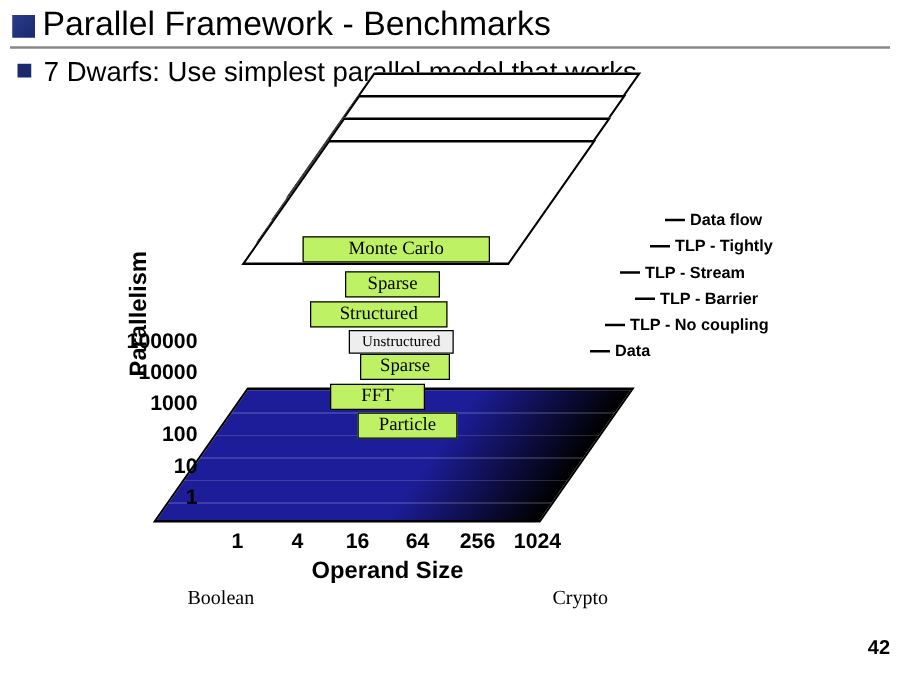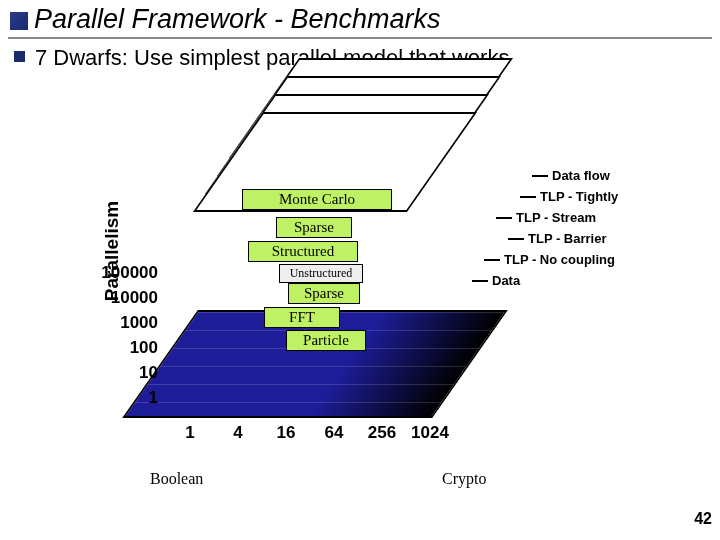--- a/index.html
+++ b/index.html
@@ -12,21 +12,20 @@
     background: #fff;
     position: relative;
     overflow: hidden;
   }
   .header {
     display: flex;
     align-items: center;
     padding: 4px 0 0 0;
     border-bottom: 2px solid #888;
     margin: 0 8px 6px 8px;
-    font-style: italic;
   }
   .logo {
     width: 18px;
     height: 18px;
     background: #1a2a6c;
     margin: 0 6px 0 2px;
     position: relative;
   }
   .logo::after {
     content: "";
@@ -221,20 +220,21 @@
   </div>
 
   <div class="x-ticks">
     <div>1</div>
     <div>4</div>
     <div>16</div>
     <div>64</div>
     <div>256</div>
     <div>1024</div>
   </div>
+  <div class="x-label">Operand Size</div>
 
   <div class="cat" style="left:188px; top:59px;  width:150px;">Monte Carlo</div>
   <div class="cat" style="left:222px; top:87px;  width:76px;">Sparse</div>
   <div class="cat" style="left:194px; top:111px; width:110px;">Structured</div>
   <div class="cat unstr" style="left:225px; top:134px; width:84px;">Unstructured</div>
   <div class="cat" style="left:234px; top:153px; width:72px;">Sparse</div>
   <div class="cat" style="left:210px; top:177px; width:76px;">FFT</div>
   <div class="cat" style="left:232px; top:200px; width:80px;">Particle</div>
 
   <div class="depth-labels">

